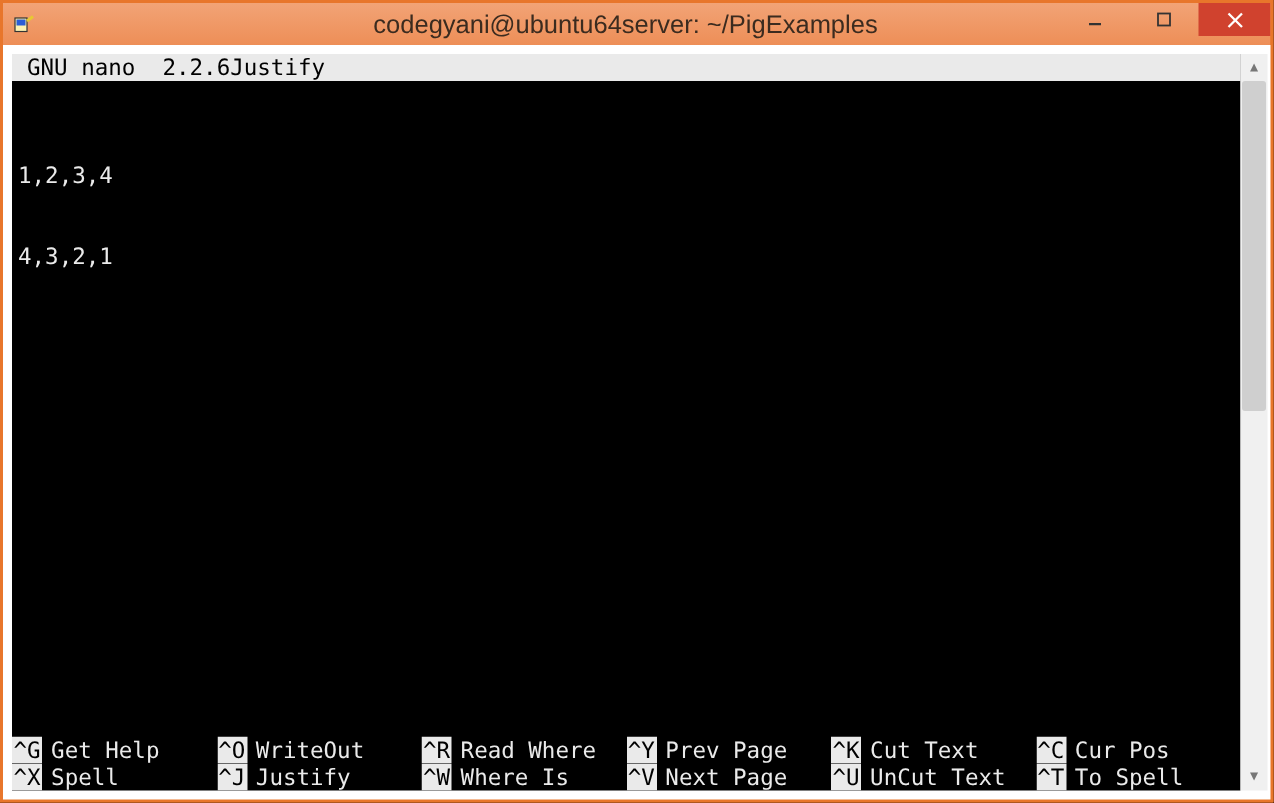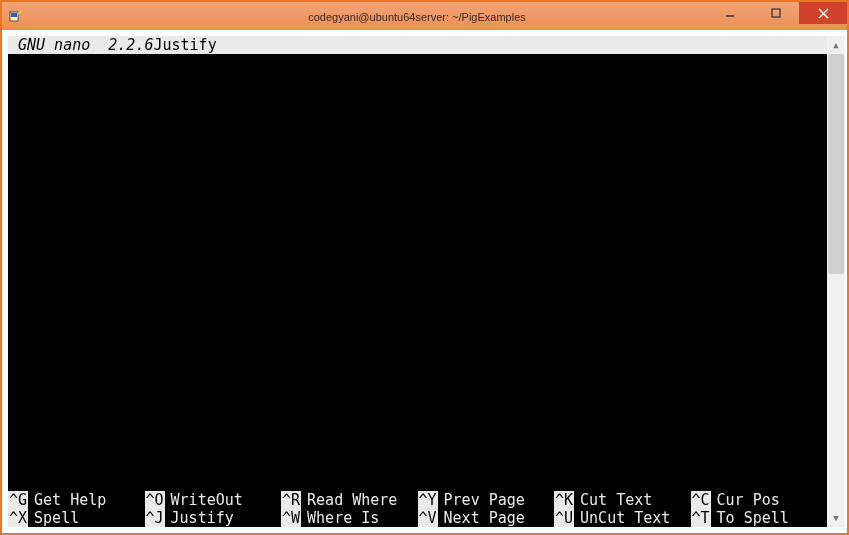--- a/index.html
+++ b/index.html
@@ -16,21 +16,21 @@
   }
   .titlebar .app-icon {
     width: 16px; height: 16px;
     margin-right: 6px;
     display: flex; align-items: center; justify-content: center;
   }
   .titlebar .title {
     flex: 1;
     text-align: center;
     font-family: "Segoe UI", sans-serif;
-    font-size: 11px;
+    font-size: 17px;
     color: #3b2b1f;
     position: absolute;
     left: 0; right: 15px;
     pointer-events: none;
   }
   .win-controls {
     position: absolute;
     right: 0; top: 0;
     display: flex;
     height: 22px;
@@ -87,21 +87,21 @@
   .scroll-arrow.down { bottom: 0; }
 
   .nano-header {
     background: #eaeaea;
     color: #000;
     display: flex;
     height: 18px;
     align-items: center;
     white-space: pre;
   }
-  .nano-header .left { padding-left: 10px; flex: 0 0 auto; font-style: italic; }
+  .nano-header .left { padding-left: 10px; flex: 0 0 auto; }
   .nano-header .center { flex: 1; text-align: center; }
   .nano-header .right { padding-right: 8px; flex: 0 0 auto; }
 
   .editor-area {
     padding: 18px 4px 0 4px;
     white-space: pre;
     position: relative;
   }
   .editor-line { height: 18px; }
   .cursor {
@@ -172,20 +172,22 @@
 
 <div class="terminal-wrap">
   <div class="terminal">
 
     <div class="nano-header">
       <span class="left">GNU nano  2.2.6</span>
       <span class="right">Justify</span>
     </div>
 
     <div class="editor-area">
+      <div class="editor-line">1,2,3,4</div>
+      <div class="editor-line">4,3,2,1</div>
     </div>
 
     <div class="shortcut-bar">
       <div class="shortcut-row">
         <div class="shortcut"><span class="key">^G</span><span class="label">Get Help</span></div>
         <div class="shortcut"><span class="key">^O</span><span class="label">WriteOut</span></div>
         <div class="shortcut"><span class="key">^R</span><span class="label">Read Where</span></div>
         <div class="shortcut"><span class="key">^Y</span><span class="label">Prev Page</span></div>
         <div class="shortcut"><span class="key">^K</span><span class="label">Cut Text</span></div>
         <div class="shortcut"><span class="key">^C</span><span class="label">Cur Pos</span></div>

